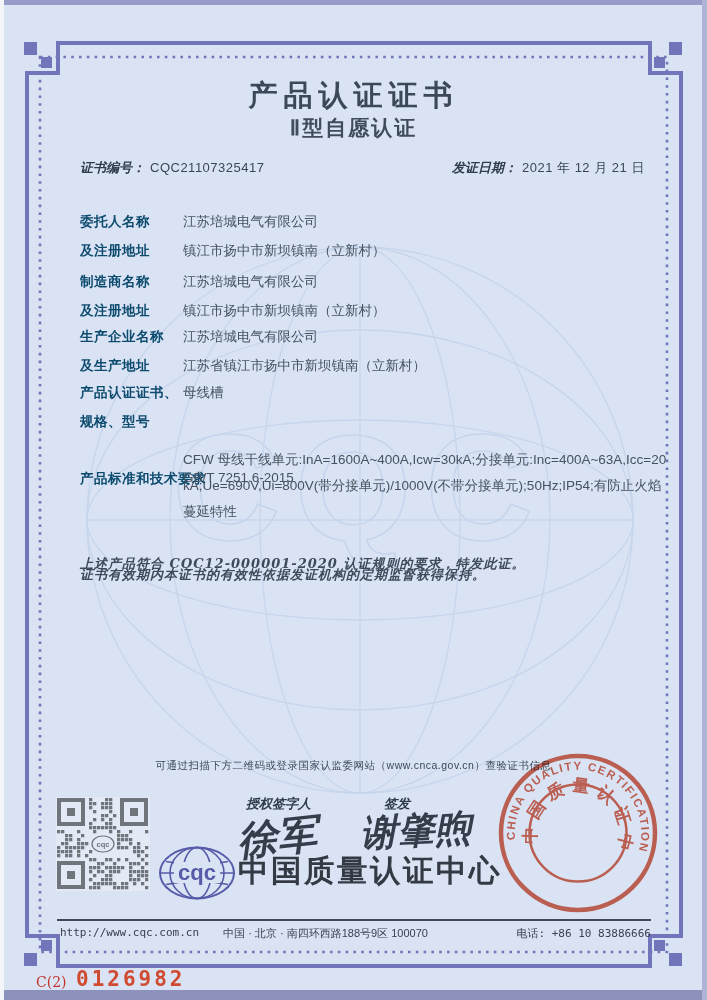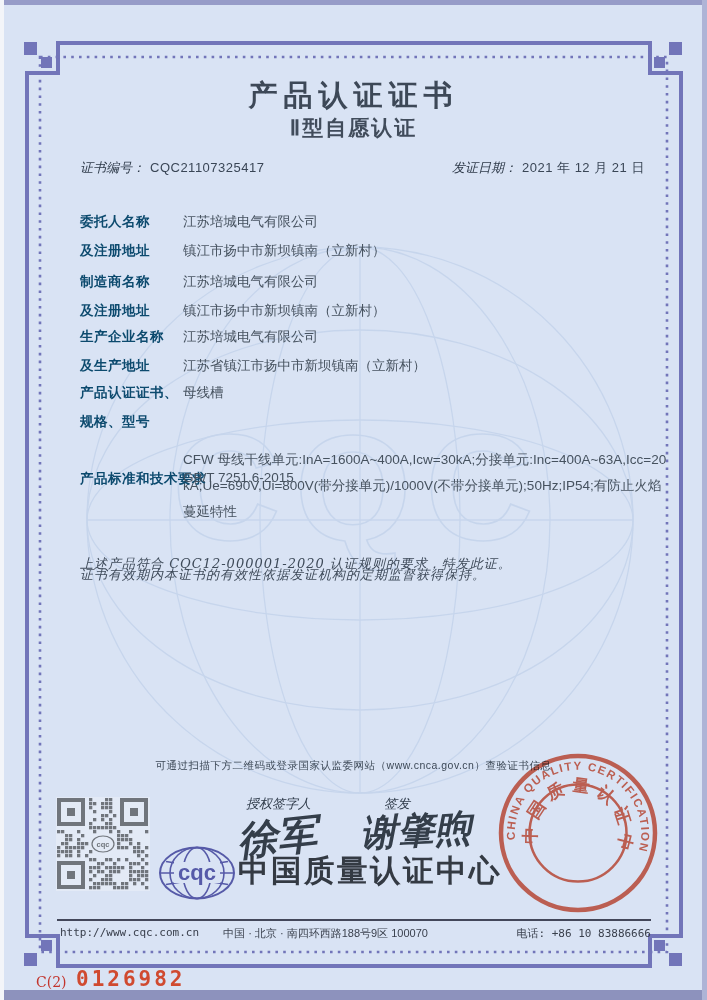--- a/index.html
+++ b/index.html
@@ -8,21 +8,21 @@
   .abs{position:absolute;}
   svg{display:block;}
   .edge-top{left:0;top:0;width:707px;height:5px;background:#979cc8;}
   .edge-bottom{left:0;top:990px;width:707px;height:10px;background:#8d92bd;}
   .edge-left{left:0;top:0;width:4px;height:1000px;background:#f3f5f9;}
   .edge-right{left:702px;top:0;width:5px;height:1000px;background:#aeb4d6;}
   .title{left:0;top:76px;width:707px;text-align:center;font-size:29px;font-weight:700;
          letter-spacing:6px;color:#3d4857;}
   .subtitle{left:0;top:114px;width:707px;text-align:center;font-size:21px;font-weight:600;
          letter-spacing:2px;color:#414c5b;}
-  .kai{font-family:"DejaVu Serif","Liberation Serif",serif;font-style:italic;font-weight:400;}
+  .kai{font-family:"DejaVu Serif","Liberation Serif",serif;font-style:italic;font-weight:700;}
   .metaline{font-size:13px;white-space:nowrap;}
   .metaline .mlab{color:#2f3b4a;}
   .metaline .mval{font-family:"Liberation Sans",sans-serif;font-style:normal;font-weight:400;
          color:#3a4656;padding-left:5px;letter-spacing:0.5px;}
   .frow{position:absolute;left:80px;width:592px;}
   .fl{position:absolute;left:0;top:0;font-weight:700;font-size:13.5px;color:#0c4a6e;
       letter-spacing:0.5px;white-space:nowrap;}
   .fv{position:absolute;left:103px;top:0;font-size:13.5px;color:#46525f;white-space:nowrap;}
   .l2{top:29px;}
   .spec{top:23px;width:488px;line-height:26px;white-space:normal;word-break:break-all;margin-top:40px;}

